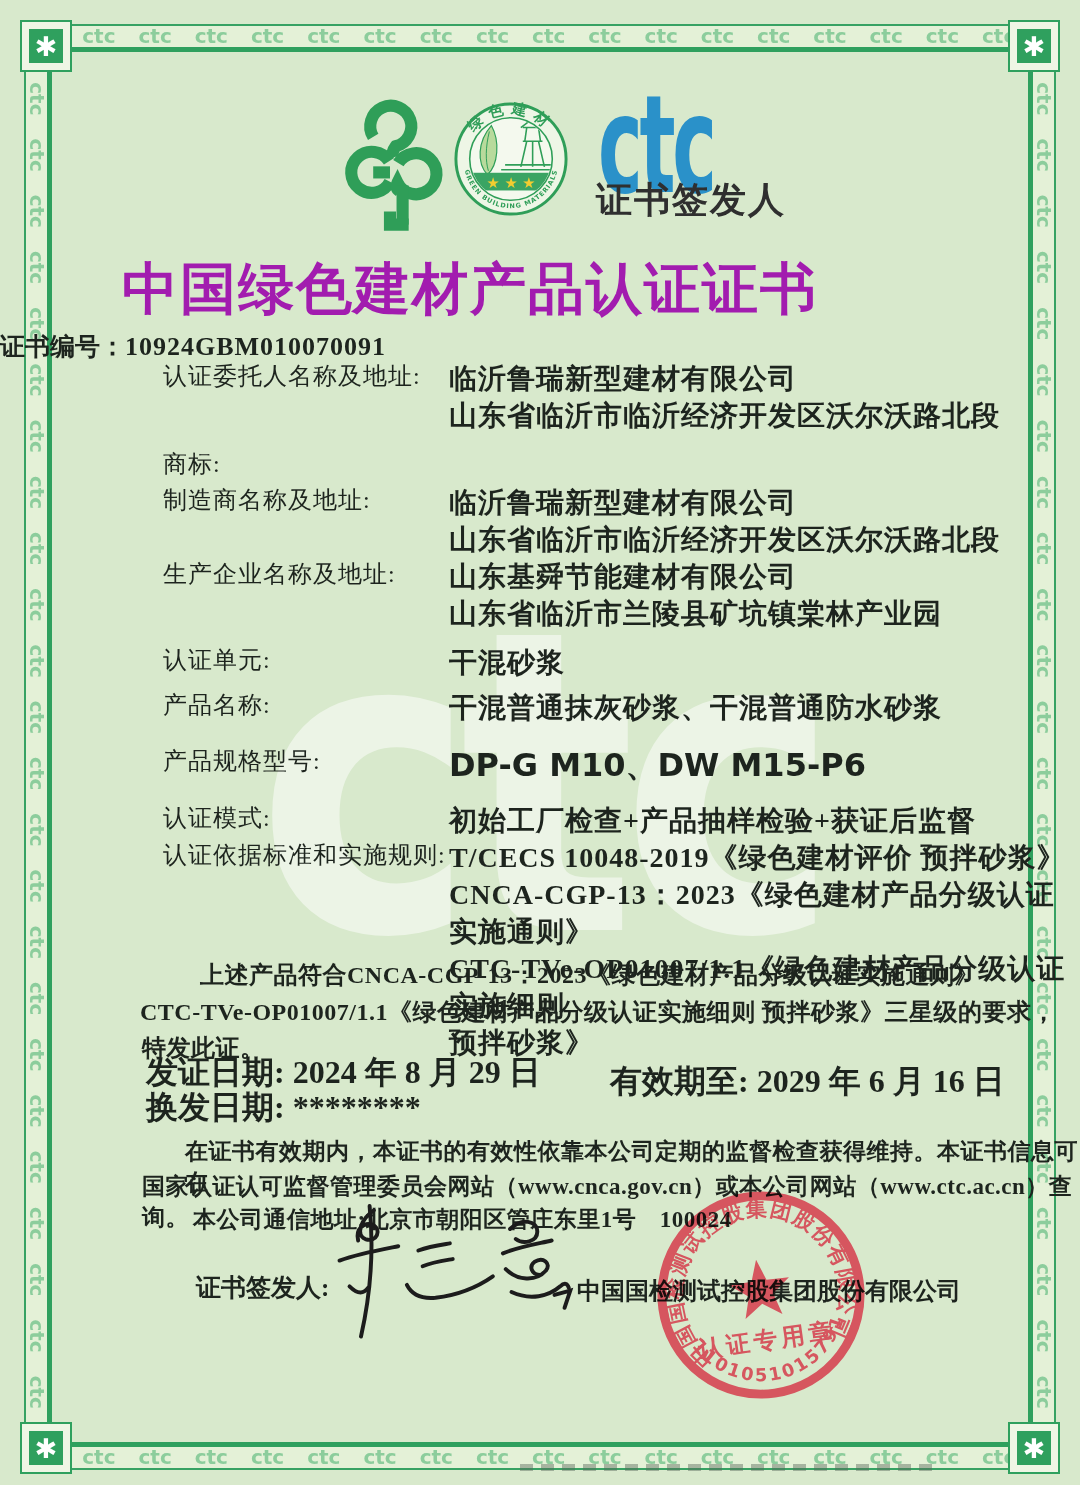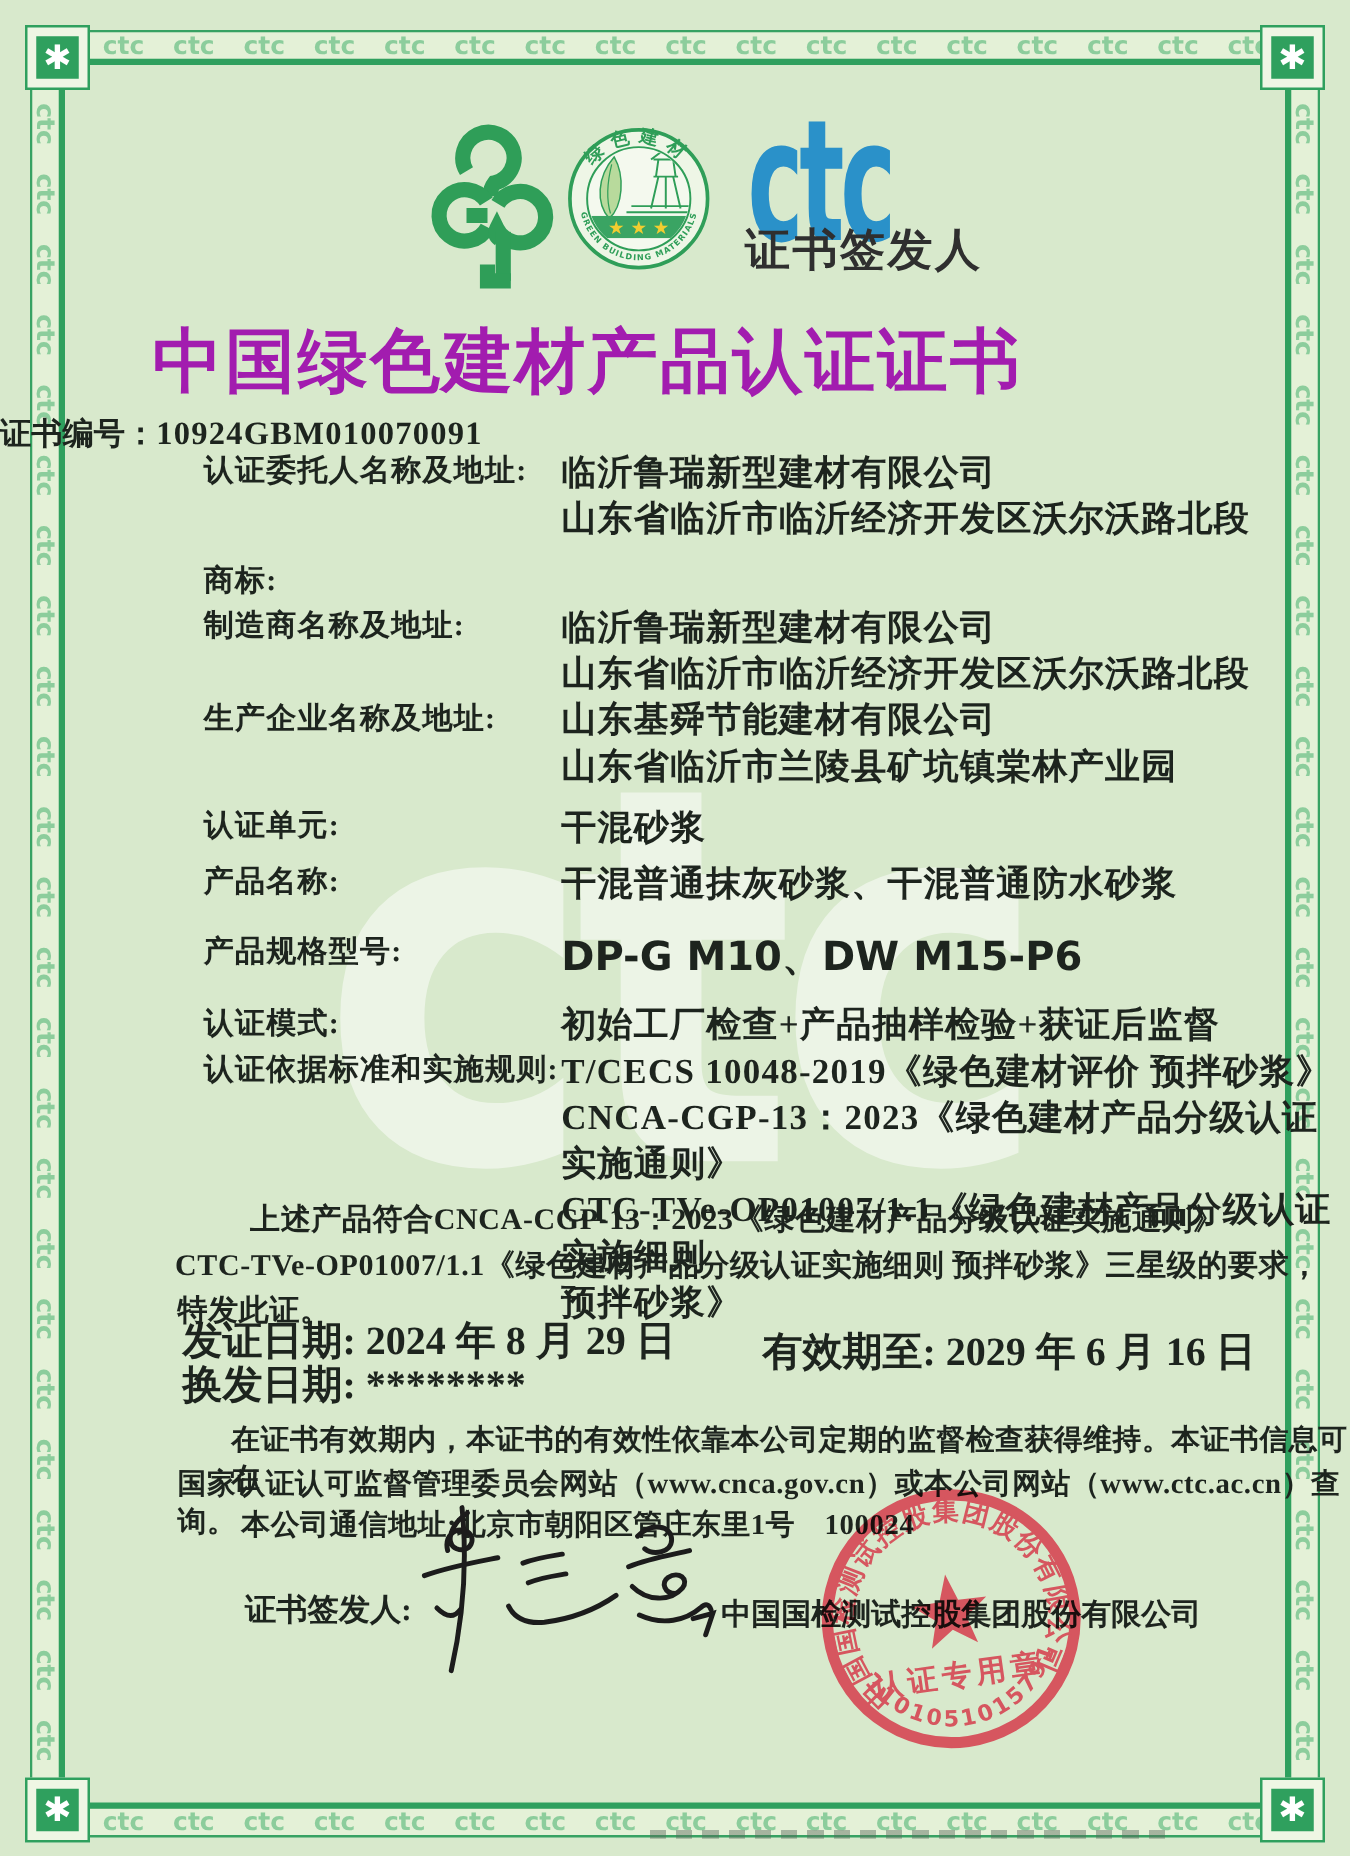--- a/index.html
+++ b/index.html
@@ -33,21 +33,21 @@
     font-family:"DejaVu Sans",sans-serif;font-weight:bold;font-size:420px;line-height:1;
     color:rgba(255,255,255,0.50);letter-spacing:-18px;transform:scaleX(0.88);
     z-index:1;pointer-events:none;}
   
   .content{position:absolute;inset:0;z-index:2;}
   .abs{position:absolute;}
   .title{left:0;width:940px;top:240px;text-align:center;
     font-size:56px;font-weight:bold;color:#a21caf;letter-spacing:2px;margin-top:12px;}
   .certline{left:0;width:1080px;top:330px;font-size:25px;font-weight:600;}
   .certline .num{font-size:26px;font-weight:bold;letter-spacing:1px;}
-  .flabel{position:absolute;left:163px;font-size:24px;font-weight:700;letter-spacing:1px;}
+  .flabel{position:absolute;left:163px;font-size:24px;font-weight:400;letter-spacing:1px;}
   .fvalue{position:absolute;left:449px;font-size:28px;font-weight:600;letter-spacing:1px;}
   .fvalue div{line-height:37px;}
   .latin{font-family:"DejaVu Sans",sans-serif;font-weight:bold;font-size:32px;letter-spacing:0;}
   .body-line{position:absolute;font-size:24px;font-weight:600;letter-spacing:0.5px;}
   .notice-line{position:absolute;font-size:23px;font-weight:600;letter-spacing:0.5px;}
   .dates{font-size:32px;font-weight:600;}
   
   .gbp{left:334px;top:94px;}
   .badge{left:452px;top:100px;}
   .ctcword{left:598px;top:78px;font-family:"DejaVu Sans",sans-serif;font-weight:bold;

